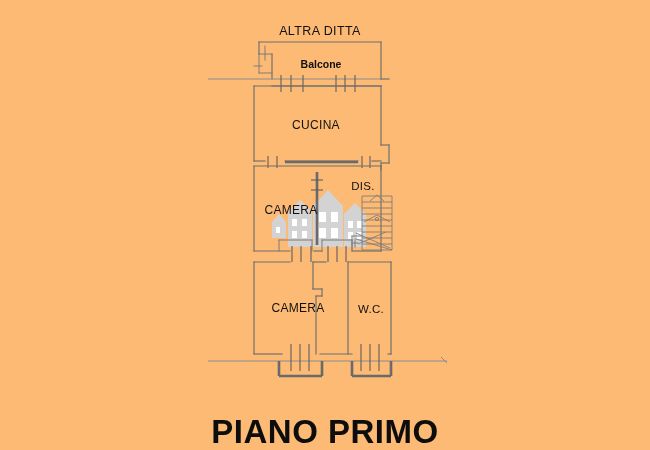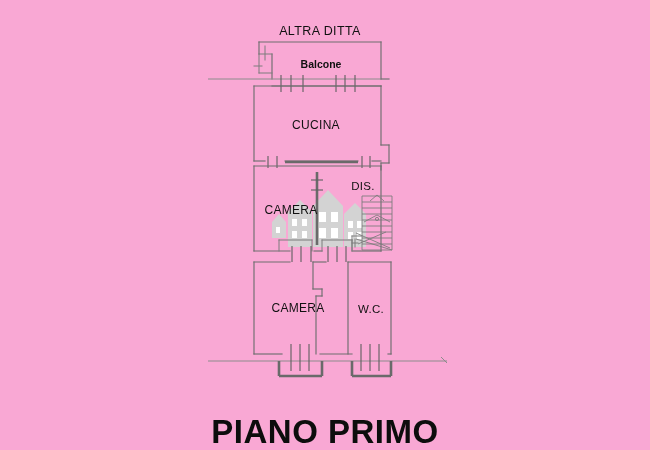--- a/index.html
+++ b/index.html
@@ -10,21 +10,21 @@
   body {
     width: 650px;
     height: 450px;
     overflow: hidden;
     font-family: "Liberation Sans", sans-serif;
   }
   #plan-root {
     position: relative;
     width: 650px;
     height: 450px;
-    background: #f9a8d4;
+    background: #fdba74;
   }
   #plan-svg {
     position: absolute;
     left: 0;
     top: 0;
     width: 650px;
     height: 450px;
     display: block;
   }
   .plan-label {

